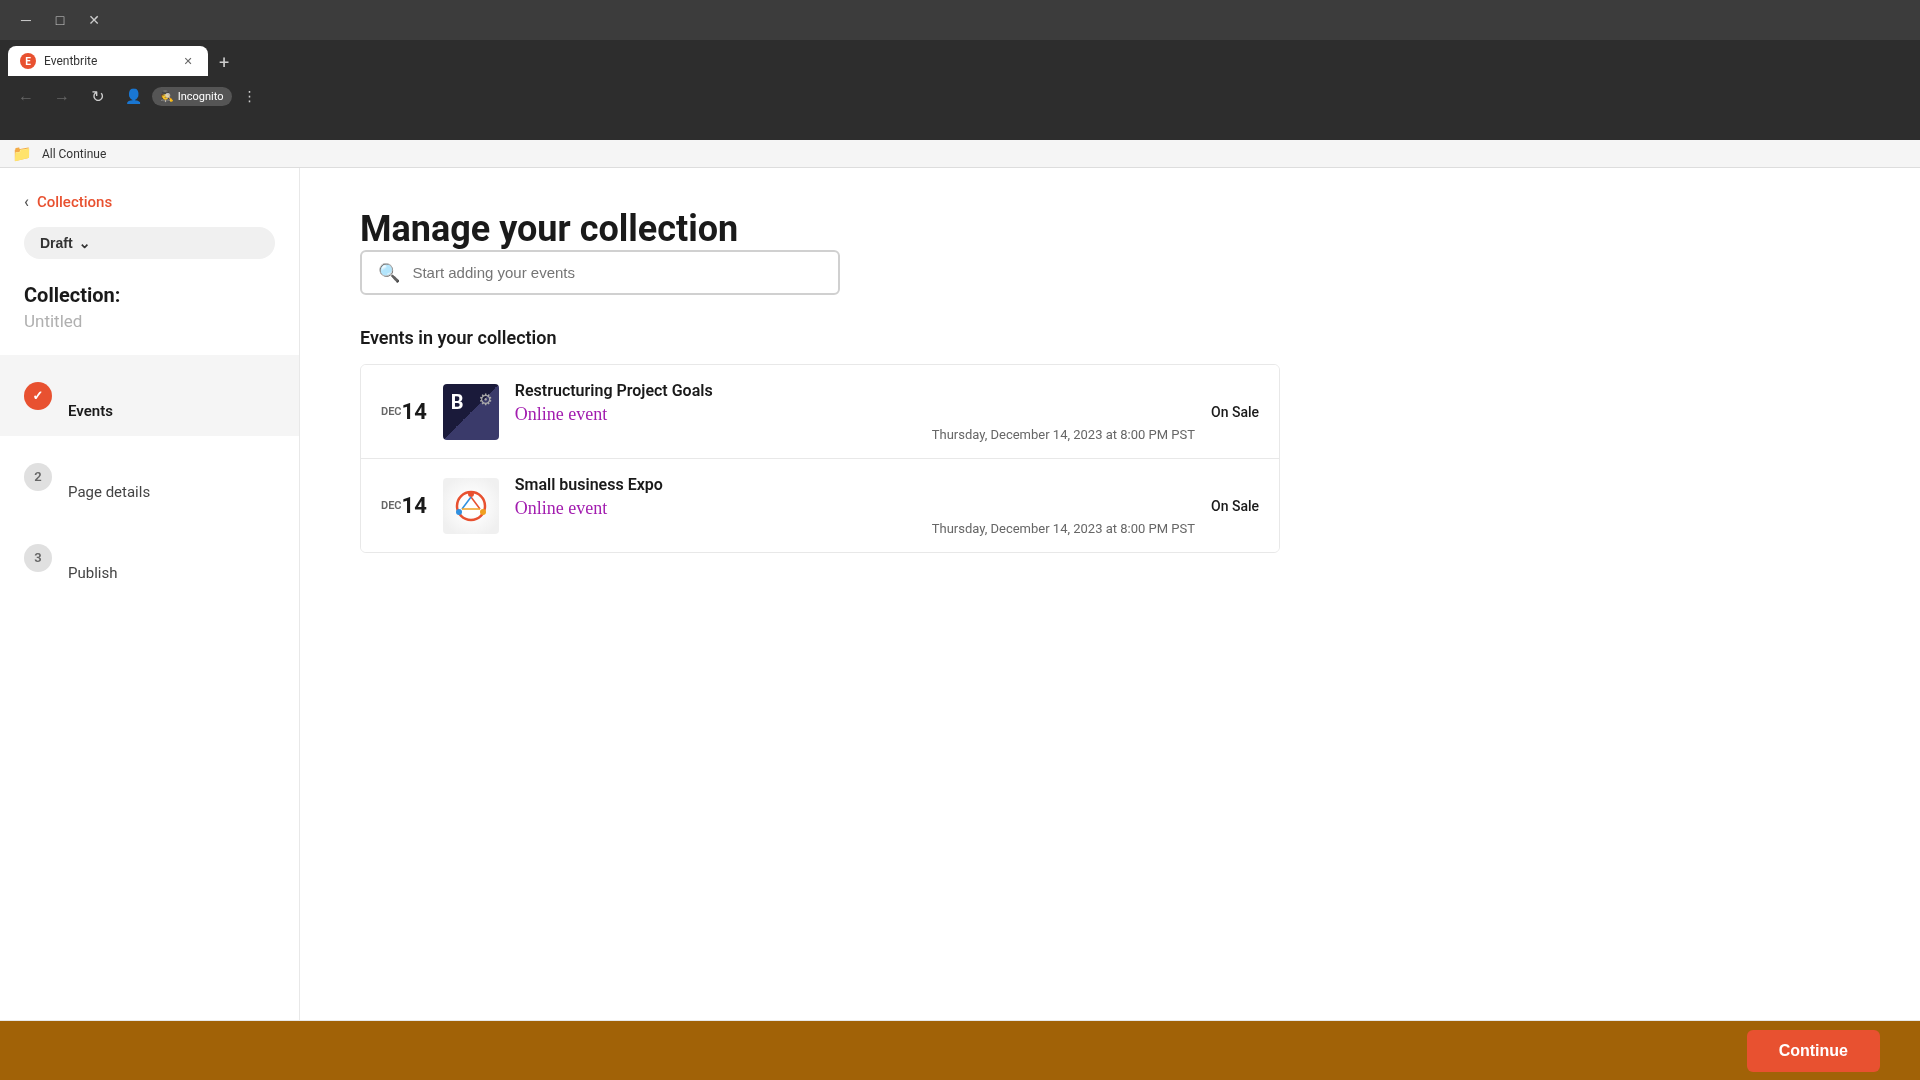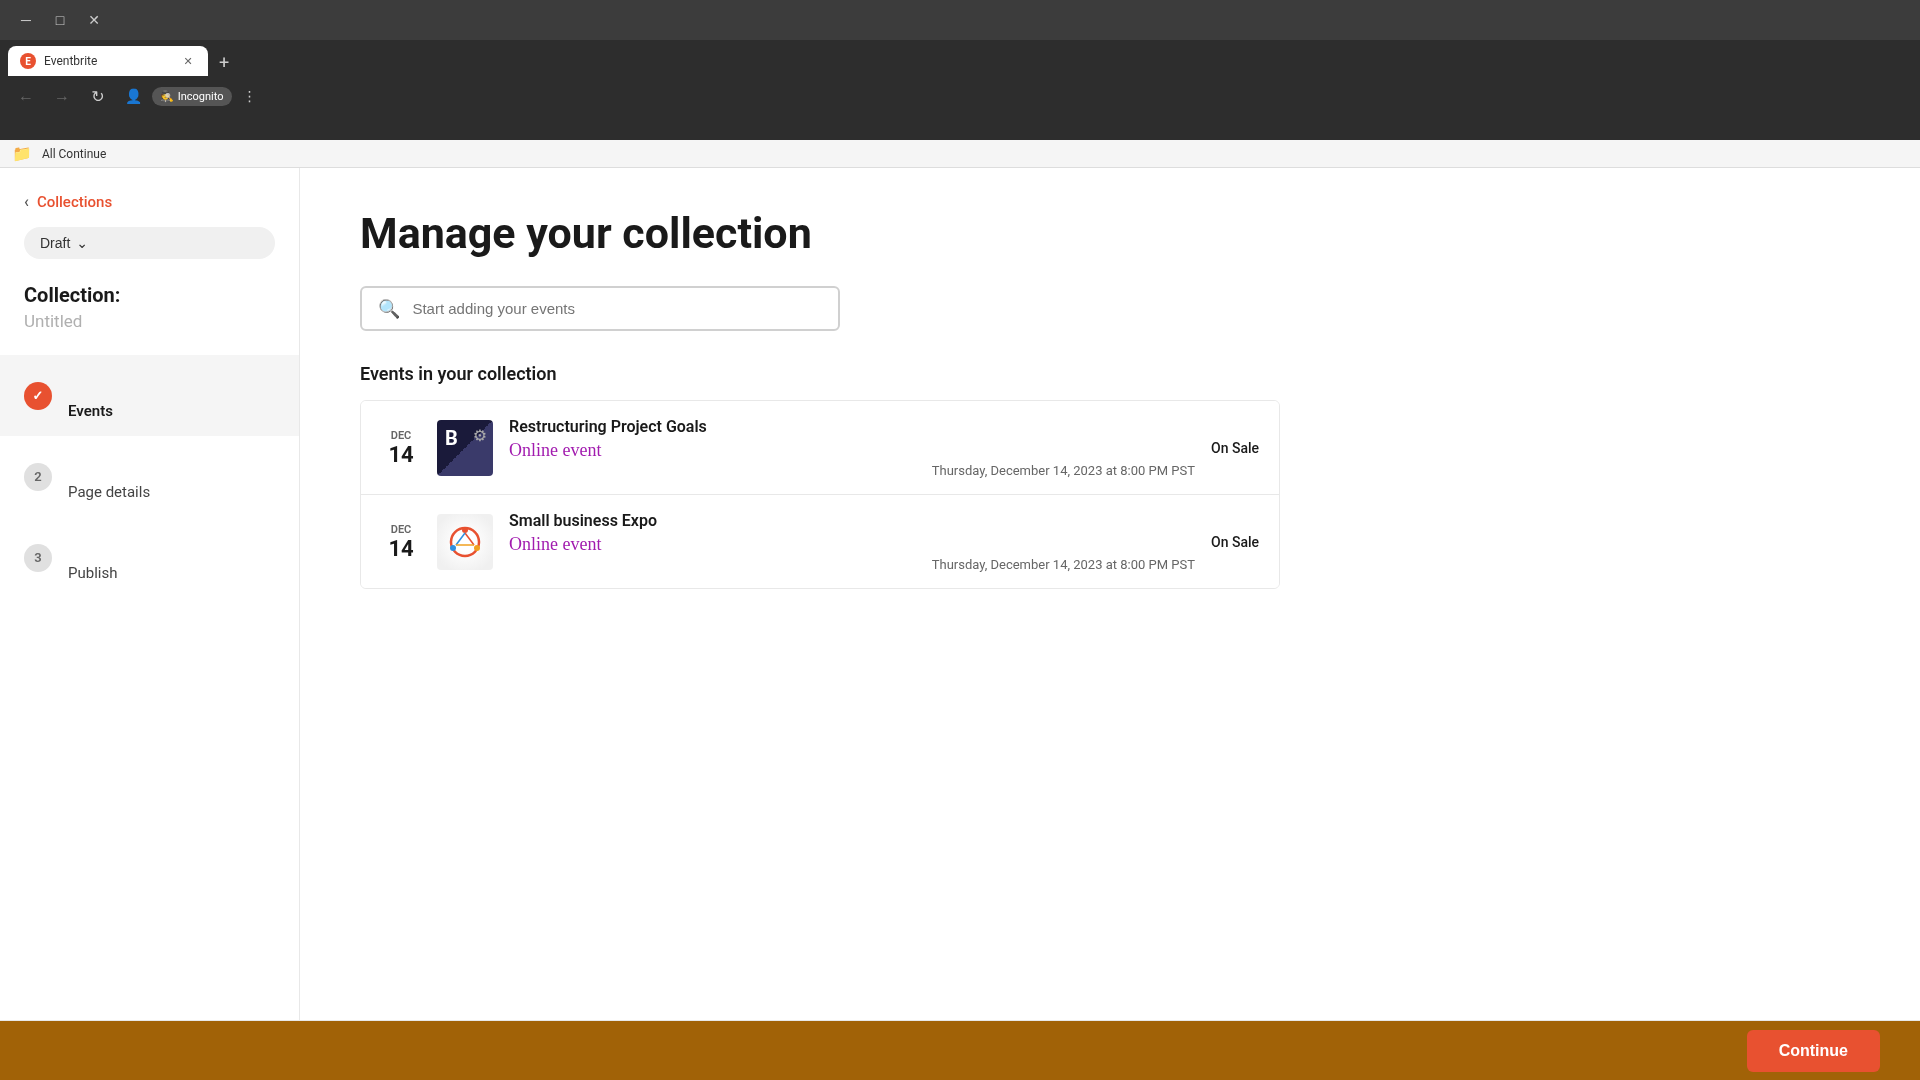--- a/index.html
+++ b/index.html
@@ -227,21 +227,21 @@
       display: inline-flex;
       align-items: center;
       gap: 6px;
       background: #f0f0f0;
       border: none;
       border-radius: 20px;
       padding: 8px 16px;
       font-size: 14px;
       cursor: pointer;
       color: #333;
-      font-weight: 400;
+      font-weight: 700;
     }
     .collection-label {
       padding: 0 24px 4px;
       font-size: 20px;
       font-weight: 700;
       color: #1a1a1a;
     }
     .collection-name {
       padding: 0 24px 24px;
       font-size: 17px;
@@ -294,24 +294,23 @@
     }
 
     
     .main-content {
       flex: 1;
       padding: 40px 60px;
       overflow-y: auto;
       background: #fff;
     }
     .page-title {
-      font-size: 43px;
+      font-size: 36px;
       font-weight: 700;
       color: #1a1a1a;
-      margin-bottom: 28px;
     }
     .search-bar {
       display: flex;
       align-items: center;
       border: 2px solid #d0d0d0;
       border-radius: 6px;
       padding: 10px 16px;
       gap: 12px;
       width: 480px;
       max-width: 100%;
@@ -347,21 +346,21 @@
       display: flex;
       align-items: center;
       padding: 16px 20px;
       border-bottom: 1px solid #e8e8e8;
       background: #fff;
       gap: 16px;
     }
     .event-row:last-child { border-bottom: none; }
     .event-date {
       display: flex;
-      flex-direction: column;
+      flex-direction: row;
       align-items: center;
       min-width: 40px;
       color: #666;
     }
     .event-date-month {
       font-size: 11px;
       font-weight: 600;
       text-transform: uppercase;
       color: #666;
     }

